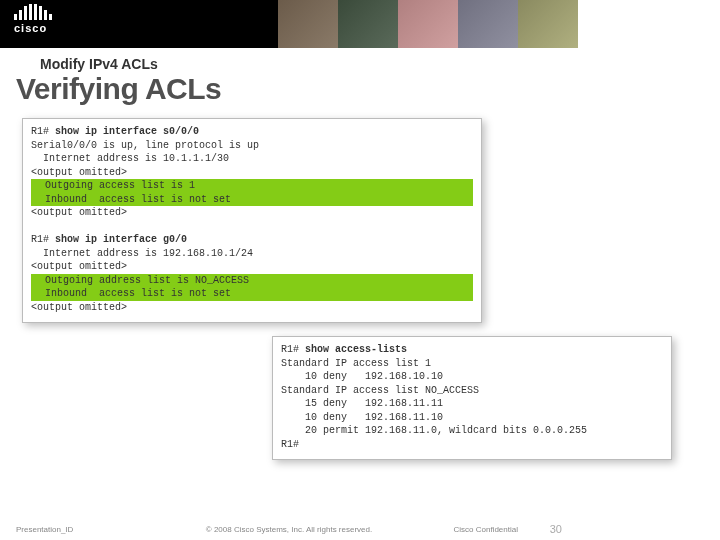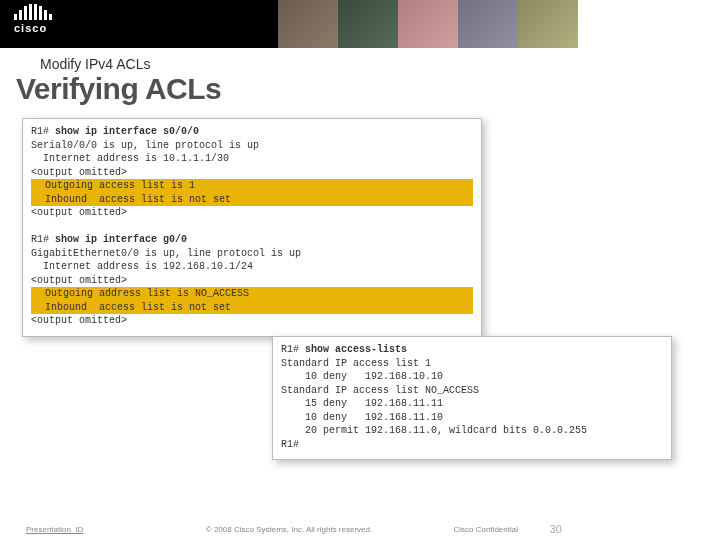--- a/index.html
+++ b/index.html
@@ -13,30 +13,30 @@
   .b4 { height: 16px; } .b5 { height: 16px; } .b6 { height: 14px; }
   .b7 { height: 10px; } .b8 { height: 6px; }
   .logo-text { color: #fff; font-size: 11px; font-weight: bold; letter-spacing: 1px; margin-top: 2px; }
   .header-strip { position: absolute; right: 0; top: 0; height: 48px; width: 300px; display: flex; }
   .header-strip div { flex: 1; }
   .hs1 { background: linear-gradient(135deg,#6b5b4a,#8a7a68); }
   .hs2 { background: linear-gradient(135deg,#3a4a3a,#5a6a5a); }
   .hs3 { background: linear-gradient(135deg,#b08080,#d0a0a0); }
   .hs4 { background: linear-gradient(135deg,#707080,#9090a0); }
   .hs5 { background: linear-gradient(135deg,#8a8a60,#b0b080); }
-  .subtitle { position: absolute; left: 16px; top: 56px; font-size: 14px; font-weight: normal; color: #333; padding-left: 24px; }
+  .subtitle { position: absolute; left: 16px; top: 56px; font-size: 14px; font-weight: bold; color: #333; padding-left: 24px; }
   .title { position: absolute; left: 16px; top: 72px; font-size: 30px; font-weight: bold; color: #505050; letter-spacing: -0.5px; }
   .term { position: absolute; background: #fff; border: 1px solid #bbb; box-shadow: 3px 3px 8px rgba(0,0,0,0.25); padding: 6px 8px 8px 8px; font-family: "Courier New", monospace; font-size: 10px; line-height: 1.35; color: #333; }
   .term1 { left: 22px; top: 118px; width: 460px; }
   .term2 { left: 272px; top: 336px; width: 400px; }
   .mono-line { white-space: pre; }
   .bold { font-weight: bold; }
-  .hl { background: #eab308; display: block; padding: 0 2px; }
+  .hl { background: #84cc16; display: block; padding: 0 2px; }
   .footer { position: absolute; left: 0; right: 0; bottom: 0; height: 22px; display: flex; align-items: center; font-size: 8px; color: #888; }
-  .footer .pid { position: absolute; left: 26px; text-decoration: underline; }
+  .footer .pid { position: absolute; left: 16px; }
   .footer .copy { position: absolute; left: 50%; transform: translateX(-50%); }
   .footer .conf { position: absolute; right: 60px; }
   .footer .pg { position: absolute; right: 16px; font-size: 11px; color: #aaa; }
 </style>
 </head>
 <body>
 
 <div class="slide">
 
   <div class="topbar">
@@ -68,21 +68,20 @@
   <div class="term term1">
     <div class="mono-line"><span>R1# </span><span class="bold">show ip interface s0/0/0</span></div>
     <div class="mono-line">Serial0/0/0 is up, line protocol is up</div>
     <div class="mono-line">  Internet address is 10.1.1.1/30</div>
     <div class="mono-line">&lt;output omitted&gt;</div>
     <div class="mono-line hl">  Outgoing access list is 1</div>
     <div class="mono-line hl">  Inbound  access list is not set</div>
     <div class="mono-line">&lt;output omitted&gt;</div>
     <div class="mono-line"> </div>
     <div class="mono-line"><span>R1# </span><span class="bold">show ip interface g0/0</span></div>
-    <div class="mono-line">GigabitEthernet0/0 is up, line protocol is up</div>
     <div class="mono-line">  Internet address is 192.168.10.1/24</div>
     <div class="mono-line">&lt;output omitted&gt;</div>
     <div class="mono-line hl">  Outgoing address list is NO_ACCESS</div>
     <div class="mono-line hl">  Inbound  access list is not set</div>
     <div class="mono-line">&lt;output omitted&gt;</div>
   </div>
 
   <div class="term term2">
     <div class="mono-line"><span>R1# </span><span class="bold">show access-lists</span></div>
     <div class="mono-line">Standard IP access list 1</div>

